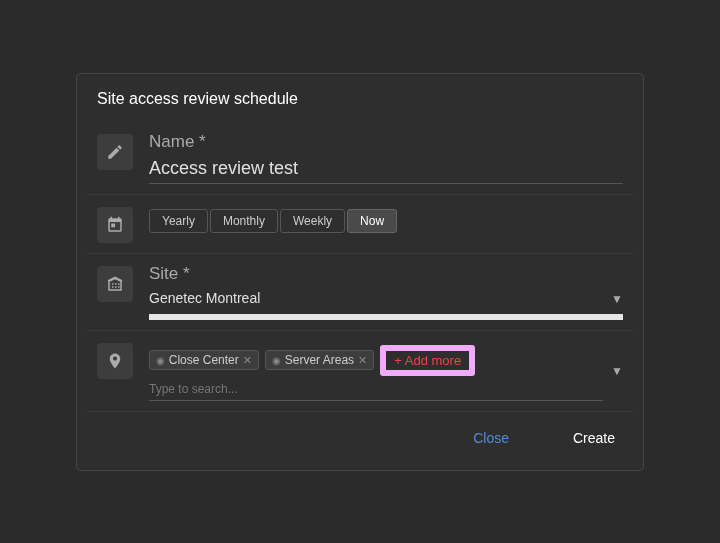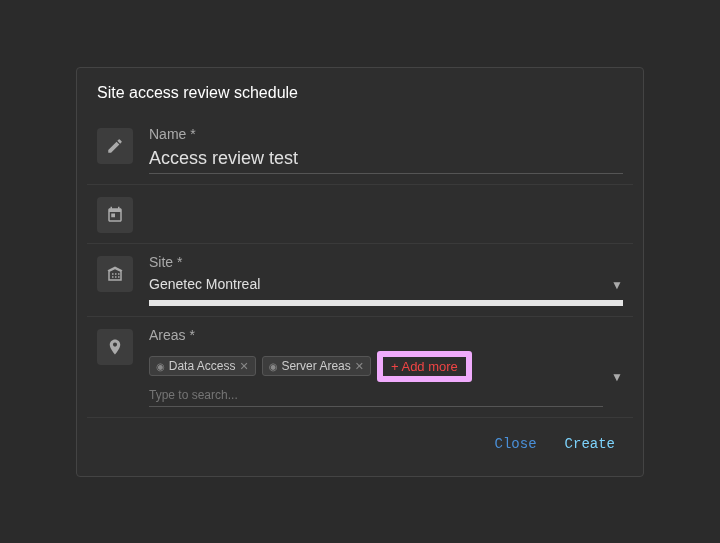--- a/index.html
+++ b/index.html
@@ -57,21 +57,21 @@
 
     .row-icon svg {
       fill: #aaa;
     }
 
     .row-content {
       flex: 1;
     }
 
     .field-label {
-      font-size: 14px;
+      font-size: 17px;
       color: #aaa;
       margin-bottom: 4px;
     }
 
     .text-input {
       width: 100%;
       background: transparent;
       border: none;
       border-bottom: 1px solid #555;
       color: #e0e0e0;
@@ -184,29 +184,29 @@
       padding: 14px 20px 0 20px;
       gap: 12px;
     }
 
     .footer-btn {
       background: transparent;
       border: none;
       font-size: 14px;
       cursor: pointer;
       padding: 4px 8px;
-      font-family: Liberation Mono, monospace;
     }
 
     .btn-close {
       color: #4a90d9;
     }
 
     .btn-create {
-      color: #7dd3fc;
+      color: #ffffff;
+      margin-left: 36px;
     }
 
     .site-field-inner {
       flex: 1;
       border-bottom: 6px solid #e5e5e5;
       padding-bottom: 4px;
       display: flex;
       align-items: center;
       justify-content: space-between;
     }
@@ -231,20 +231,26 @@
       </div>
     </div>
 
     <div class="form-row">
       <div class="row-icon">
         <svg width="18" height="18" viewBox="0 0 24 24">
           <path d="M19 3h-1V1h-2v2H8V1H6v2H5C3.9 3 3 3.9 3 5v14c0 1.1.9 2 2 2h14c1.1 0 2-.9 2-2V5c0-1.1-.9-2-2-2zm0 16H5V8h14v11zM7 10h5v5H7z"></path>
         </svg>
       </div>
       <div class="row-content">
+        <div class="trigger-buttons">
+          <button class="trigger-btn">Yearly</button>
+          <button class="trigger-btn">Monthly</button>
+          <button class="trigger-btn">Weekly</button>
+          <button class="trigger-btn active">Now</button>
+        </div>
       </div>
     </div>
 
     <div class="form-row">
       <div class="row-icon">
         <svg width="18" height="18" viewBox="0 0 24 24">
           <path d="M12 2L2 7l1 1v13h18V8l1-1L12 2zm7 17H5V9l7-3.5L19 9v10zM8 11h2v2H8zm0 4h2v2H8zm4-4h2v2h-2zm0 4h2v2h-2zm4-4h2v2h-2zm0 4h2v2h-2z"></path>
         </svg>
       </div>
       <div class="row-content">
@@ -256,26 +262,25 @@
       </div>
     </div>
 
     <div class="form-row">
       <div class="row-icon">
         <svg width="18" height="18" viewBox="0 0 24 24">
           <path d="M12 2C8.13 2 5 5.13 5 9c0 5.25 7 13 7 13s7-7.75 7-13c0-3.87-3.13-7-7-7zm0 9.5A2.5 2.5 0 1112 6a2.5 2.5 0 010 5.5z"></path>
         </svg>
       </div>
       <div class="row-content">
-        <div class="field-label">Areas *</div>
         <div class="areas-row-inner">
           <div class="areas-container">
             <div class="area-tag">
               <span class="tag-icon">◉</span>
-              <span>Data Access</span>
+              <span>Close Center</span>
               <span class="remove-btn">✕</span>
             </div>
             <div class="area-tag">
               <span class="tag-icon">◉</span>
               <span>Server Areas</span>
               <span class="remove-btn">✕</span>
             </div>
             <button class="add-more-btn">+ Add more</button>
             <input class="search-input" type="text" placeholder="Type to search..." style="">
           </div>

